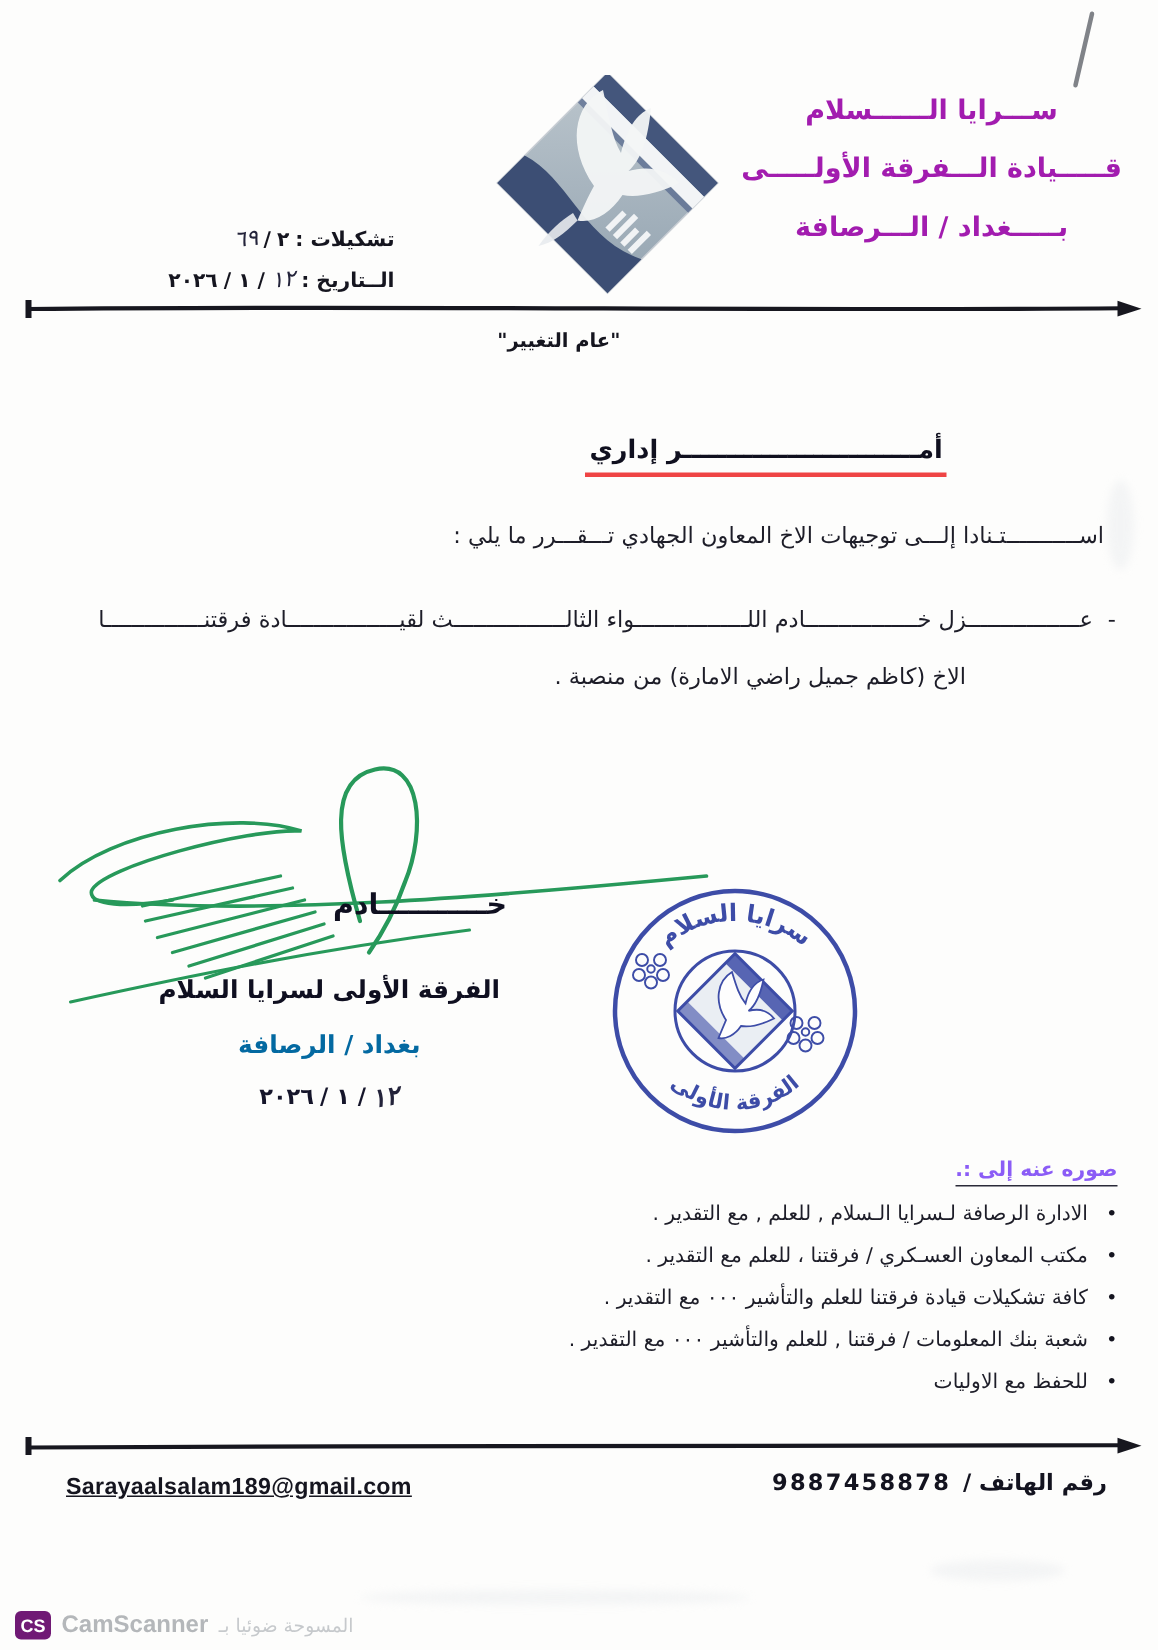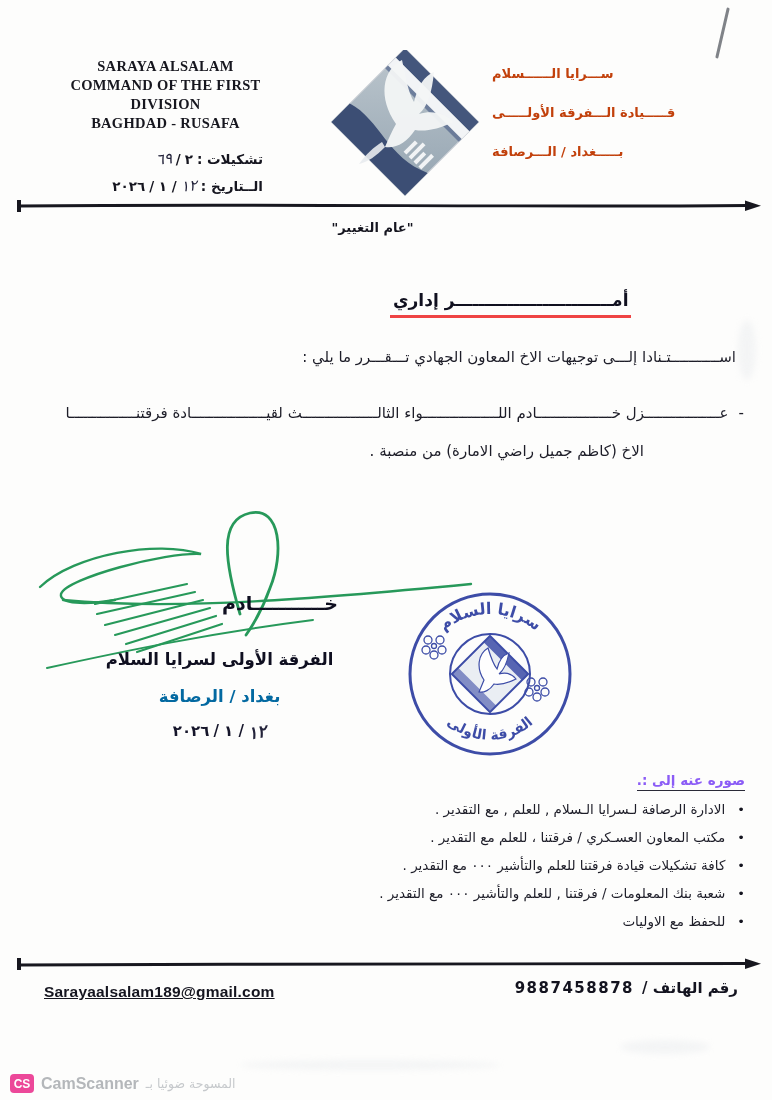--- a/index.html
+++ b/index.html
@@ -9,22 +9,22 @@
   .nowrap{white-space:nowrap;}
 
   
   .en-block{left:38px;top:57px;width:255px;text-align:center;
             font-family:"Liberation Serif",serif;font-weight:bold;font-size:14.5px;
             line-height:19px;letter-spacing:.3px;color:#17171f;}
   .meta{left:38px;top:150px;width:225px;font-size:13.5px;font-weight:bold;color:#15151f;}
   .meta-row{display:flex;direction:rtl;justify-content:flex-start;align-items:baseline;gap:4px;margin-bottom:9px;}
   .hw{font-style:italic;font-weight:normal;transform:rotate(-6deg);display:inline-block;
       font-size:15px;color:#23233a;letter-spacing:1px;}
-  .ar-block{right:22px;top:54px;width:258px;font-weight:bold;
-            font-size:13px;line-height:39px;color:#c2410c;}
+  .ar-block{right:22px;top:54px;width:258px;text-align:center;font-weight:bold;
+            font-size:18px;line-height:39px;color:#a21caf;}
   .pen-mark{left:721px;top:7px;width:3px;height:52px;background:#555a62;opacity:.75;
             transform:rotate(13deg);border-radius:2px;}
 
   
   .divider{left:13px;width:749px;height:16px;}
   .slogan{left:0;top:220px;width:745px;text-align:center;font-weight:bold;font-size:13px;color:#15151f;}
 
   
   .order-title{left:390px;top:290px;font-size:17px;font-weight:bold;color:#10101f;
                border-bottom:3px solid #ef4444;padding:0 3px 5px 3px;}
@@ -51,39 +51,33 @@
   
   .email{left:44px;top:983px;font-family:"Liberation Sans",sans-serif;font-weight:bold;
          font-size:15.5px;text-decoration:underline;color:#15151f;letter-spacing:.2px;}
   .phone{right:34px;top:979px;display:flex;direction:rtl;gap:8px;font-weight:bold;
          font-size:15px;color:#13131f;align-items:baseline;}
   .phone-num{letter-spacing:1.5px;}
 
   
   .watermark{left:10px;top:1074px;display:flex;direction:ltr;align-items:center;gap:7px;
              font-family:"Liberation Sans",sans-serif;}
-  .cs-badge{width:24px;height:19px;border-radius:4px;background:#ec4899;color:#ffffff;
+  .cs-badge{width:24px;height:19px;border-radius:4px;background:#701a75;color:#ffffff;
             font-size:12px;font-weight:bold;display:flex;align-items:center;justify-content:center;}
   .cs-name{color:#b4b7ba;font-weight:bold;font-size:16px;}
   .cs-ar{color:#c6c9cc;font-size:12.5px;font-family:"DejaVu Sans",sans-serif;}
 
   
   .smudge{position:absolute;background:#eceef0;border-radius:50%;filter:blur(3px);opacity:.55;}
 </style>
 </head>
 <body>
 
 <div class="page">
 
-  <div class="abs en-block">
-    <div>SARAYA ALSALAM</div>
-    <div>COMMAND OF THE FIRST</div>
-    <div>DIVISION</div>
-    <div>BAGHDAD - RUSAFA</div>
-  </div>
 
   <div class="abs meta">
     <div class="meta-row">
       <span>تشكيلات : </span>
       <span>٢</span>
       <span>/</span>
       <span class="hw">٦٩</span>
     </div>
     <div class="meta-row">
       <span>الــتاريخ :</span>

